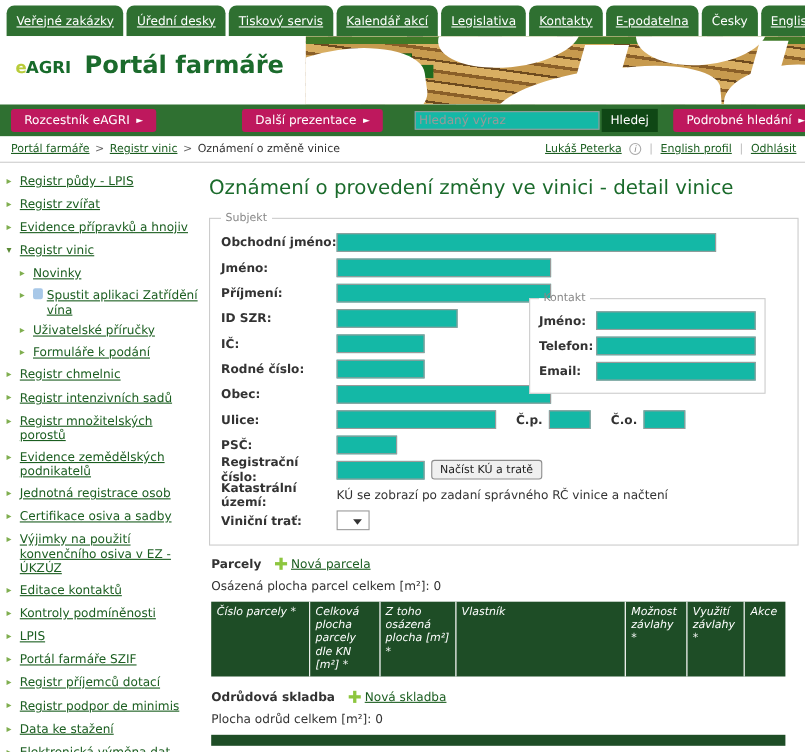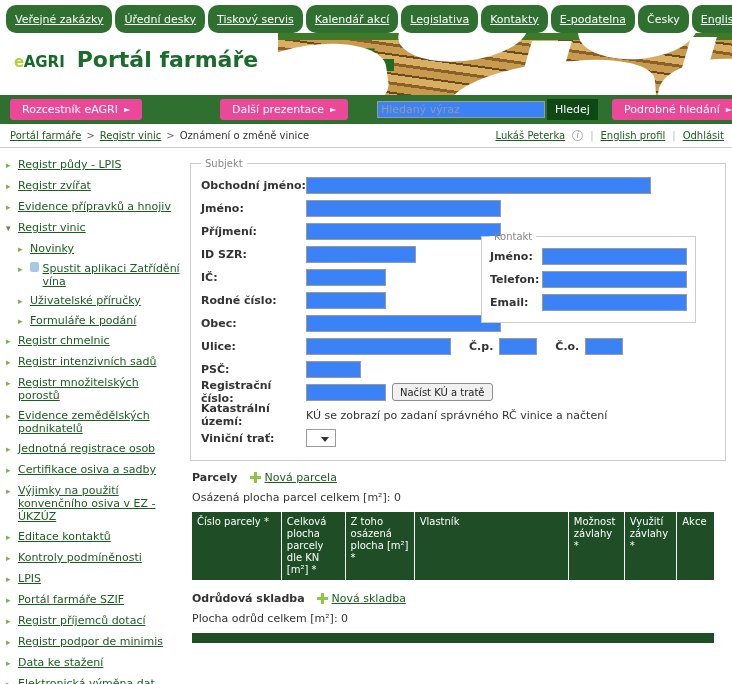--- a/index.html
+++ b/index.html
@@ -38,21 +38,20 @@
     border-top-left-radius: 7px;
     border-top-right-radius: 7px;
     height: 28px;
     padding: 0 9px;
     display: flex;
     align-items: center;
     color: #ffffff;
     font-size: 11px;
     white-space: nowrap;
     cursor: pointer;
-    border-radius: 10px;
   }
   .toptab span { text-decoration: underline; }
   .toptab.nolink span { text-decoration: none; }
 
   
   .banner {
     position: relative;
     height: 62px;
     overflow: hidden;
     background: #ffffff;
@@ -112,21 +111,21 @@
     position: relative;
     height: 29px;
     background: #2f7031;
     display: flex;
     align-items: center;
   }
   .nav-item {
     color: #ffffff; font-size: 11px;
     padding: 0 12px;
     height: 21px; display: flex; align-items: center;
-    background: #ec4899;
+    background: #be185d;
     border-radius: 3px;
     margin-left: 8px;
     cursor: pointer;
     white-space: nowrap;
   }
   .nav-item .caret { margin-left: 6px; font-size: 8px; }
   .nav-rozcestnik { margin-left: 10px; }
   .nav-dalsi { margin-left: 78px; justify-content: space-between; }
   .search-wrap {
     position: absolute; left: 377px; top: 4px;
@@ -212,21 +211,21 @@
     padding: 7px 10px 8px 10px;
     position: relative;
   }
   legend { color: #888888; font-size: 10px; padding: 0 4px; }
   .frm-row { display: flex; align-items: center; margin-bottom: 5px; height: 18px; }
   .frm-label {
     width: 105px; font-size: 11px; font-weight: bold; color: #333;
     flex: none;
   }
   input[type=text] {
-    height: 17px; border: 1px solid #9a9a9a; background: #3b82f6;
+    height: 17px; border: 1px solid #9a9a9a; background: #14b8a6;
     font-size: 11px; padding: 0 3px;
     font-family: "DejaVu Sans", "Liberation Sans", sans-serif;
   }
   .in-xl { width: 345px; }
   .in-lg { width: 195px; }
   .in-md { width: 145px; }
   .in-sm { width: 110px; }
   .in-xs { width: 80px; }
   .in-tiny { width: 38px; }
   .btn-std {
@@ -276,20 +275,21 @@
   .total-line { font-size: 11px; color: #333; margin: 7px 0 8px 2px; }
 
   table.grid { border-collapse: collapse; width: 522px; margin-left: 2px; }
   table.grid th {
     background: #1e4d26; color: #ffffff;
     font-size: 10px; font-weight: normal;
     text-align: left; vertical-align: top;
     padding: 4px 5px;
     border-right: 1px solid #ffffff;
     line-height: 12px;
+    font-style: italic;
   }
   table.grid th:last-child { border-right: none; }
 </style>
 </head>
 <body>
 
 <div class="topbar">
   <div class="topbar-strip"></div>
   <div class="toptabs">
     <div class="toptab">
@@ -483,20 +483,21 @@
         <a>Data ke stažení</a>
       </div>
     <div class="menu-item">
         <span class="bullet">▸</span>
         <a>Elektronická výměna dat</a>
       </div>
 
   </div>
 
   <div class="main">
+    <h1 class="page-title">Oznámení o provedení změny ve vinici - detail vinice</h1>
 
     <fieldset>
       <legend>Subjekt</legend>
 
       <div class="frm-row">
         <div class="frm-label">Obchodní jméno:</div>
         <input class="in-xl" type="text" value="" style="">
       </div>
 
       <div class="frm-row">

